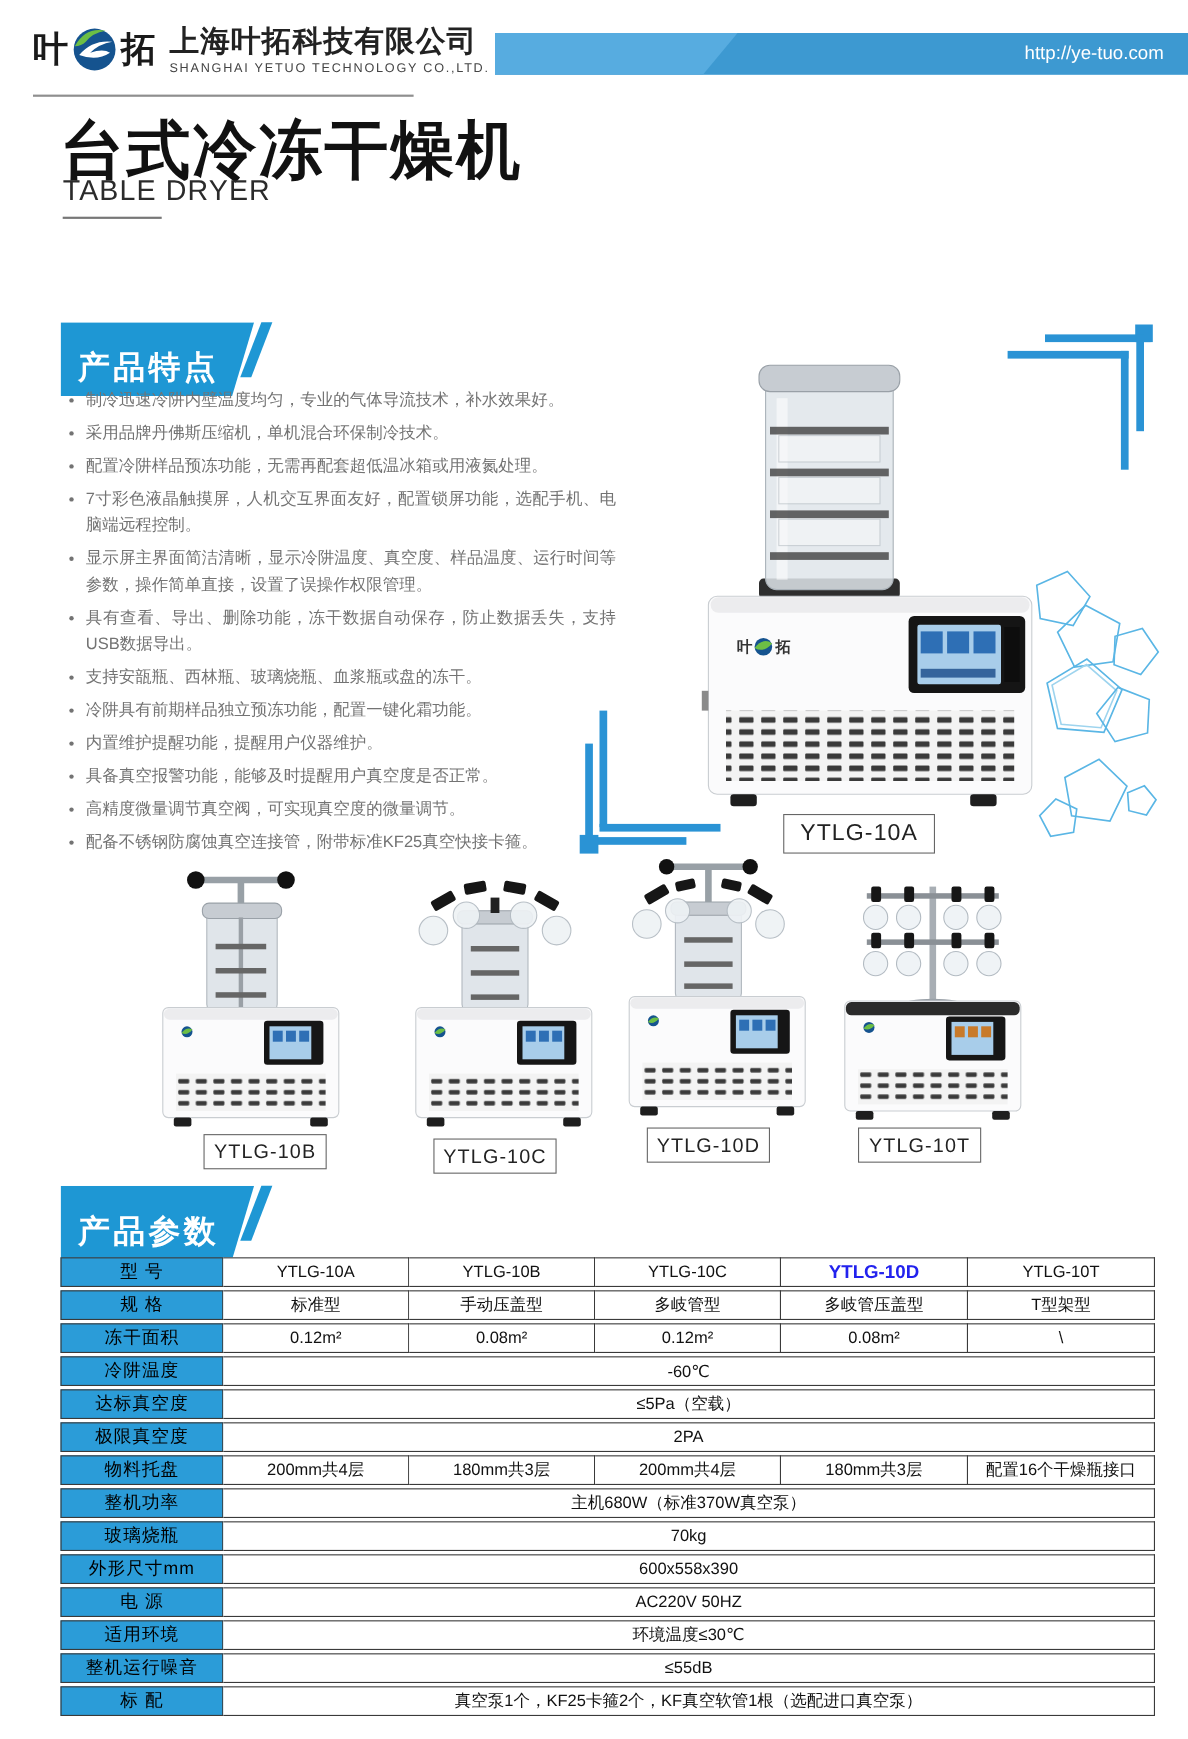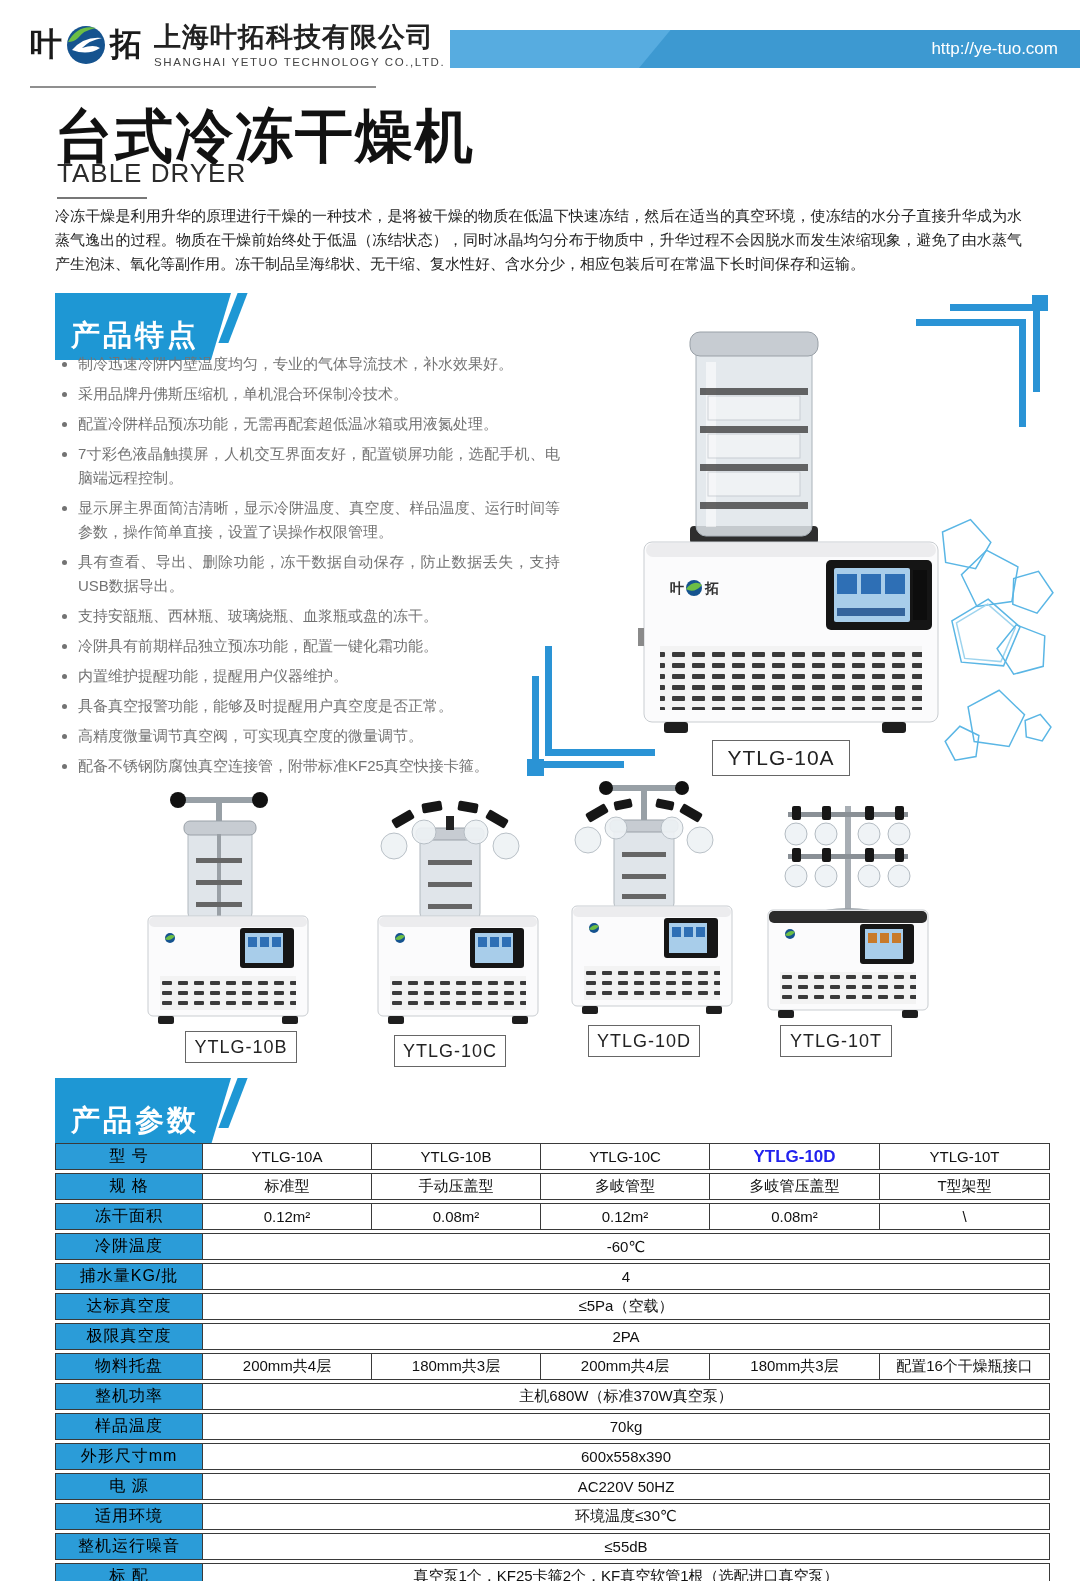--- a/index.html
+++ b/index.html
@@ -75,21 +75,20 @@
 
   <div class="url-banner">
     <div class="lighter"></div>
     <div class="url-text">http://ye-tuo.com</div>
   </div>
 
   <div class="title-cn">台式冷冻干燥机</div>
   <div class="title-en">TABLE DRYER</div>
   <div class="title-underline"></div>
 
-  <div class="intro">冷冻干燥是利用升华的原理进行干燥的一种技术，是将被干燥的物质在低温下快速冻结，然后在适当的真空环境，使冻结的水分子直接升华成为水蒸气逸出的过程。物质在干燥前始终处于低温（冻结状态），同时冰晶均匀分布于物质中，升华过程不会因脱水而发生浓缩现象，避免了由水蒸气产生泡沫、氧化等副作用。冻干制品呈海绵状、无干缩、复水性好、含水分少，相应包装后可在常温下长时间保存和运输。</div>
 
   <div class="section-banner" style="left:55px;top:293px;">产品特点</div>
   <div class="banner-stripe" style="left:228px;top:293px;"></div>
 
   <ul class="features">
     <li>制冷迅速冷阱内壁温度均匀，专业的气体导流技术，补水效果好。</li>
     <li>采用品牌丹佛斯压缩机，单机混合环保制冷技术。</li>
     <li>配置冷阱样品预冻功能，无需再配套超低温冰箱或用液氮处理。</li>
     <li>7寸彩色液晶触摸屏，人机交互界面友好，配置锁屏功能，选配手机、电脑端远程控制。</li>
     <li>显示屏主界面简洁清晰，显示冷阱温度、真空度、样品温度、运行时间等参数，操作简单直接，设置了误操作权限管理。</li>
@@ -368,45 +367,41 @@
       <td>0.08m²</td>
       <td>0.12m²</td>
       <td>0.08m²</td>
       <td>\</td>
     </tr>
     <tr>
       <td>冷阱温度</td>
       <td colspan="5">-60℃</td>
     </tr>
     <tr>
-      <td>捕水量KG/批</td>
-      <td colspan="5">4</td>
-    </tr>
-    <tr>
       <td>达标真空度</td>
       <td colspan="5">≤5Pa（空载）</td>
     </tr>
     <tr>
       <td>极限真空度</td>
       <td colspan="5">2PA</td>
     </tr>
     <tr>
       <td>物料托盘</td>
       <td>200mm共4层</td>
       <td>180mm共3层</td>
       <td>200mm共4层</td>
       <td>180mm共3层</td>
       <td>配置16个干燥瓶接口</td>
     </tr>
     <tr>
       <td>整机功率</td>
       <td colspan="5">主机680W（标准370W真空泵）</td>
     </tr>
     <tr>
-      <td>样品温度</td>
+      <td>玻璃烧瓶</td>
       <td colspan="5">70kg</td>
     </tr>
     <tr>
       <td>外形尺寸mm</td>
       <td colspan="5">600x558x390</td>
     </tr>
     <tr>
       <td>电 源</td>
       <td colspan="5">AC220V 50HZ</td>
     </tr>

